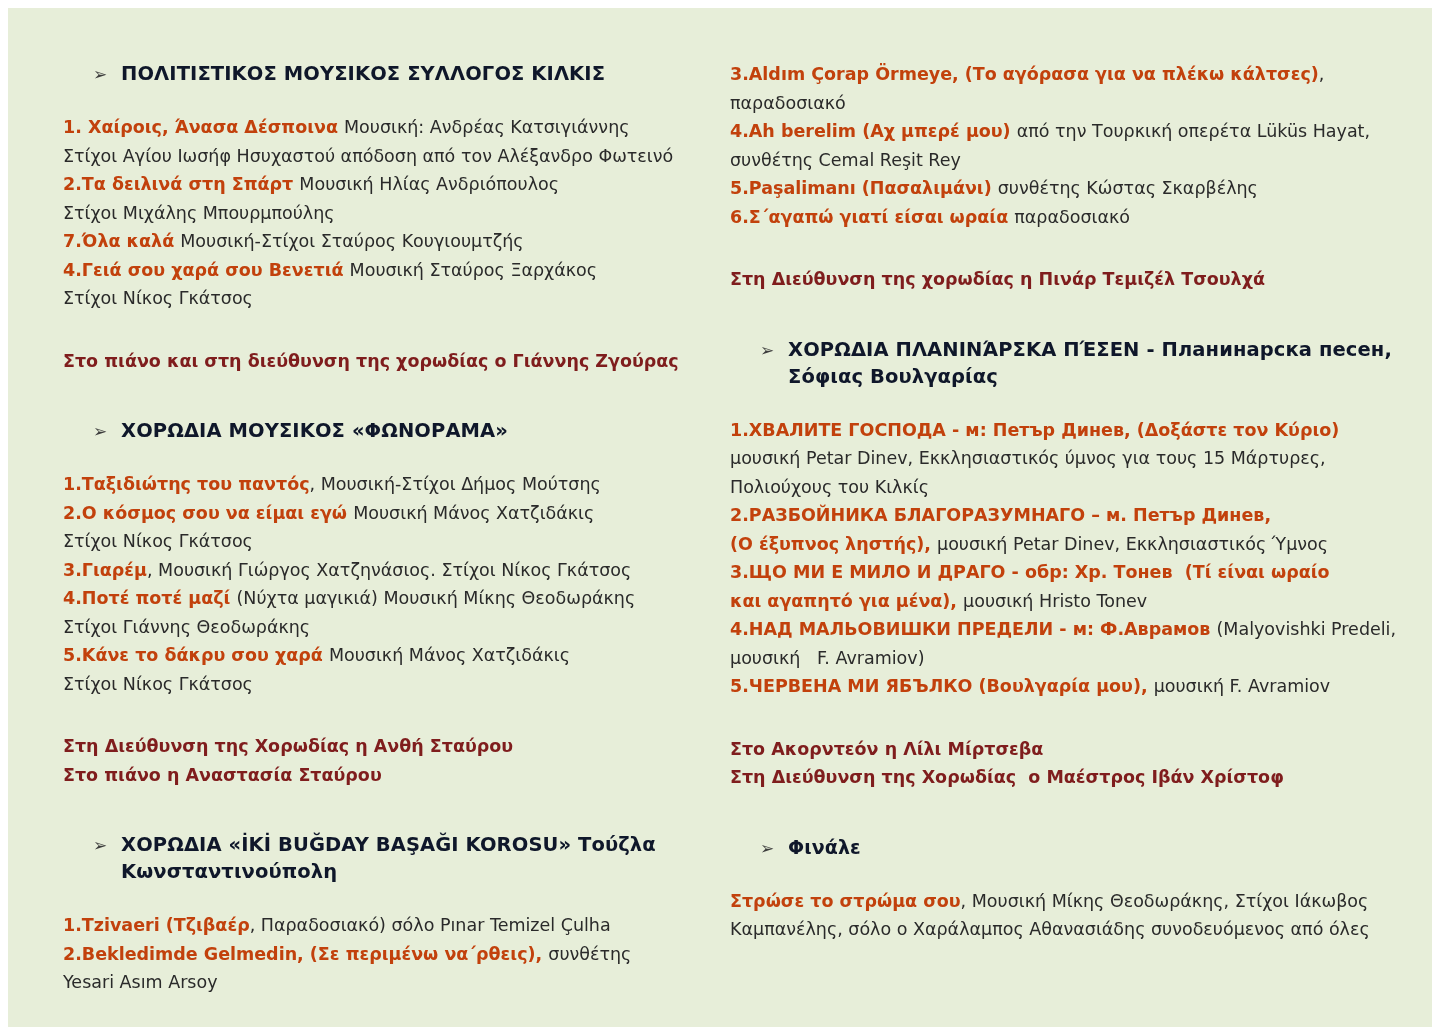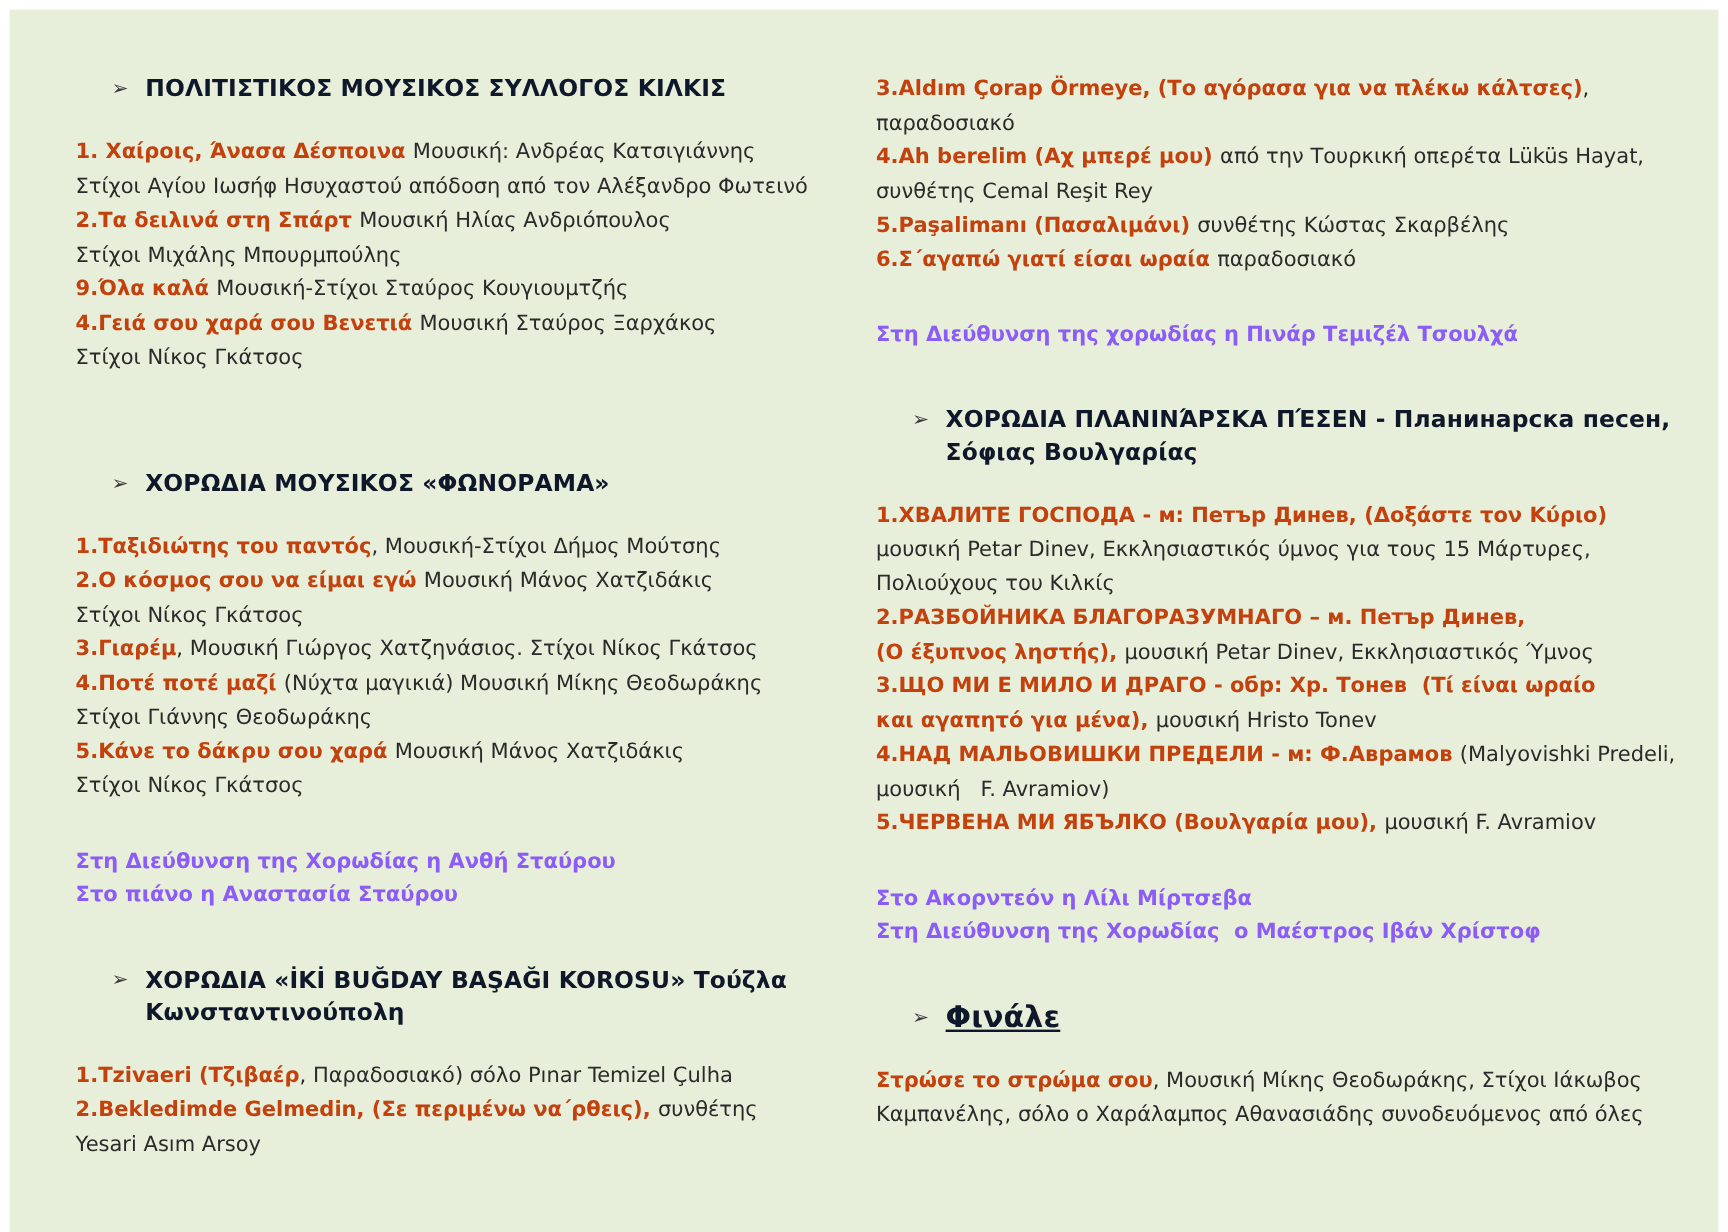--- a/index.html
+++ b/index.html
@@ -52,36 +52,36 @@
     line-height: 26px;
     padding-top: 1px;
   }
   .heading-text {
     font-weight: bold;
     font-size: 19.5px;
     line-height: 27px;
     color: #0f172a;
     letter-spacing: 0.1px;
   }
-  .heading.small .heading-text { font-size: 25px; text-decoration: underline; }
+  .heading.small .heading-text { font-size: 19px; }
 
   
   .line {
     font-size: 17.5px;
     line-height: 28.5px;
     color: #2a2a2a;
     white-space: pre-wrap;
   }
   .line b {
     font-weight: bold;
     color: #c2410c;
   }
   .line.bold {
     font-weight: bold;
-    color: #8b5cf6;
+    color: #7f1d1d;
   }
   .gap-md  { height: 26px; }
   .gap-lg  { height: 34px; }
   .gap-xl  { height: 42px; }
 </style>
 </head>
 <body>
 
 <div class="page">
   <div class="columns">
@@ -91,25 +91,26 @@
       <div class="heading">
         <span class="arrow-icon">➢</span>
         <span class="heading-text">ΠΟΛΙΤΙΣΤΙΚΟΣ ΜΟΥΣΙΚΟΣ ΣΥΛΛΟΓΟΣ ΚΙΛΚΙΣ</span>
       </div>
       <div class="gap-md"></div>
       <div>
         <div class="line"><b>1. Χαίροις, Άνασα Δέσποινα </b><span>Μουσική: Ανδρέας Κατσιγιάννης</span></div>
         <div class="line"><b></b><span>Στίχοι Αγίου Ιωσήφ Ησυχαστού απόδοση από τον Αλέξανδρο Φωτεινό</span></div>
         <div class="line"><b>2.Τα δειλινά στη Σπάρτ </b><span>Μουσική Ηλίας Ανδριόπουλος</span></div>
         <div class="line"><b></b><span>Στίχοι Μιχάλης Μπουρμπούλης</span></div>
-        <div class="line"><b>9.Όλα καλά </b><span>Μουσική-Στίχοι Σταύρος Κουγιουμτζής</span></div>
+        <div class="line"><b>7.Όλα καλά </b><span>Μουσική-Στίχοι Σταύρος Κουγιουμτζής</span></div>
         <div class="line"><b>4.Γειά σου χαρά σου Βενετιά </b><span>Μουσική Σταύρος Ξαρχάκος</span></div>
         <div class="line"><b></b><span>Στίχοι Νίκος Γκάτσος</span></div>
       </div>
       <div class="gap-lg"></div>
+      <div class="line bold">Στο πιάνο και στη διεύθυνση της χορωδίας ο Γιάννης Ζγούρας</div>
 
       <div class="gap-xl"></div>
 
       <div class="heading">
         <span class="arrow-icon">➢</span>
         <span class="heading-text">ΧΟΡΩΔΙΑ ΜΟΥΣΙΚΟΣ «ΦΩΝΟΡΑΜΑ»</span>
       </div>
       <div class="gap-md"></div>
       <div>
         <div class="line"><b>1.Ταξιδιώτης του παντός</b><span>, Μουσική-Στίχοι Δήμος Μούτσης</span></div>

